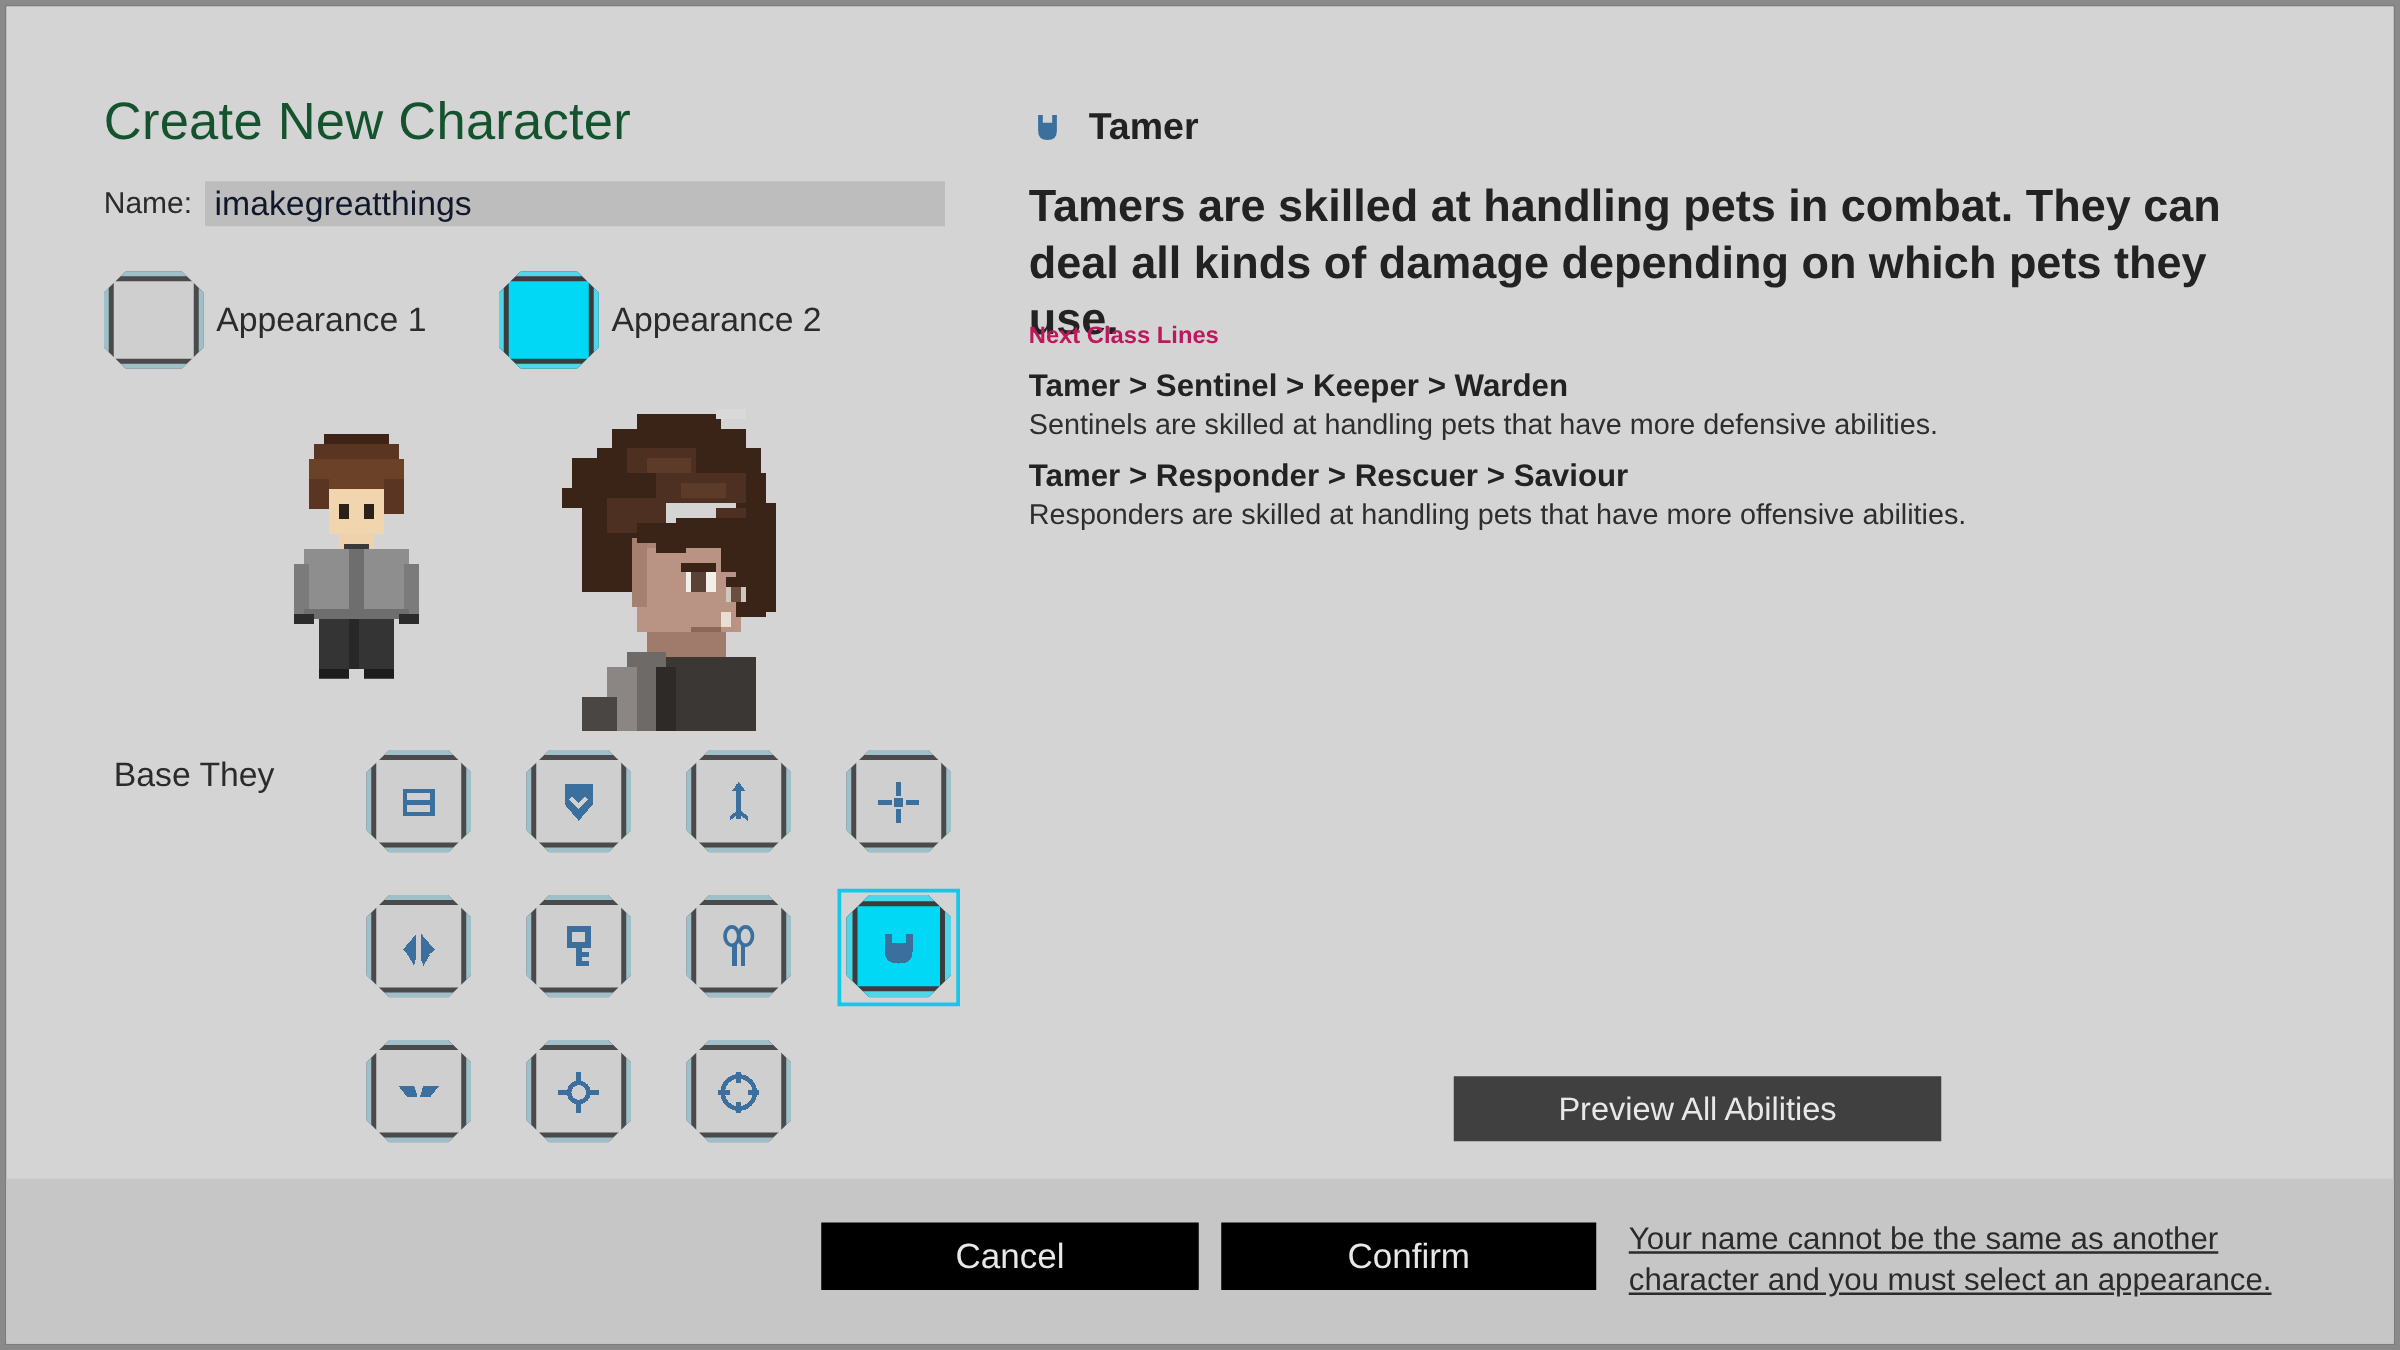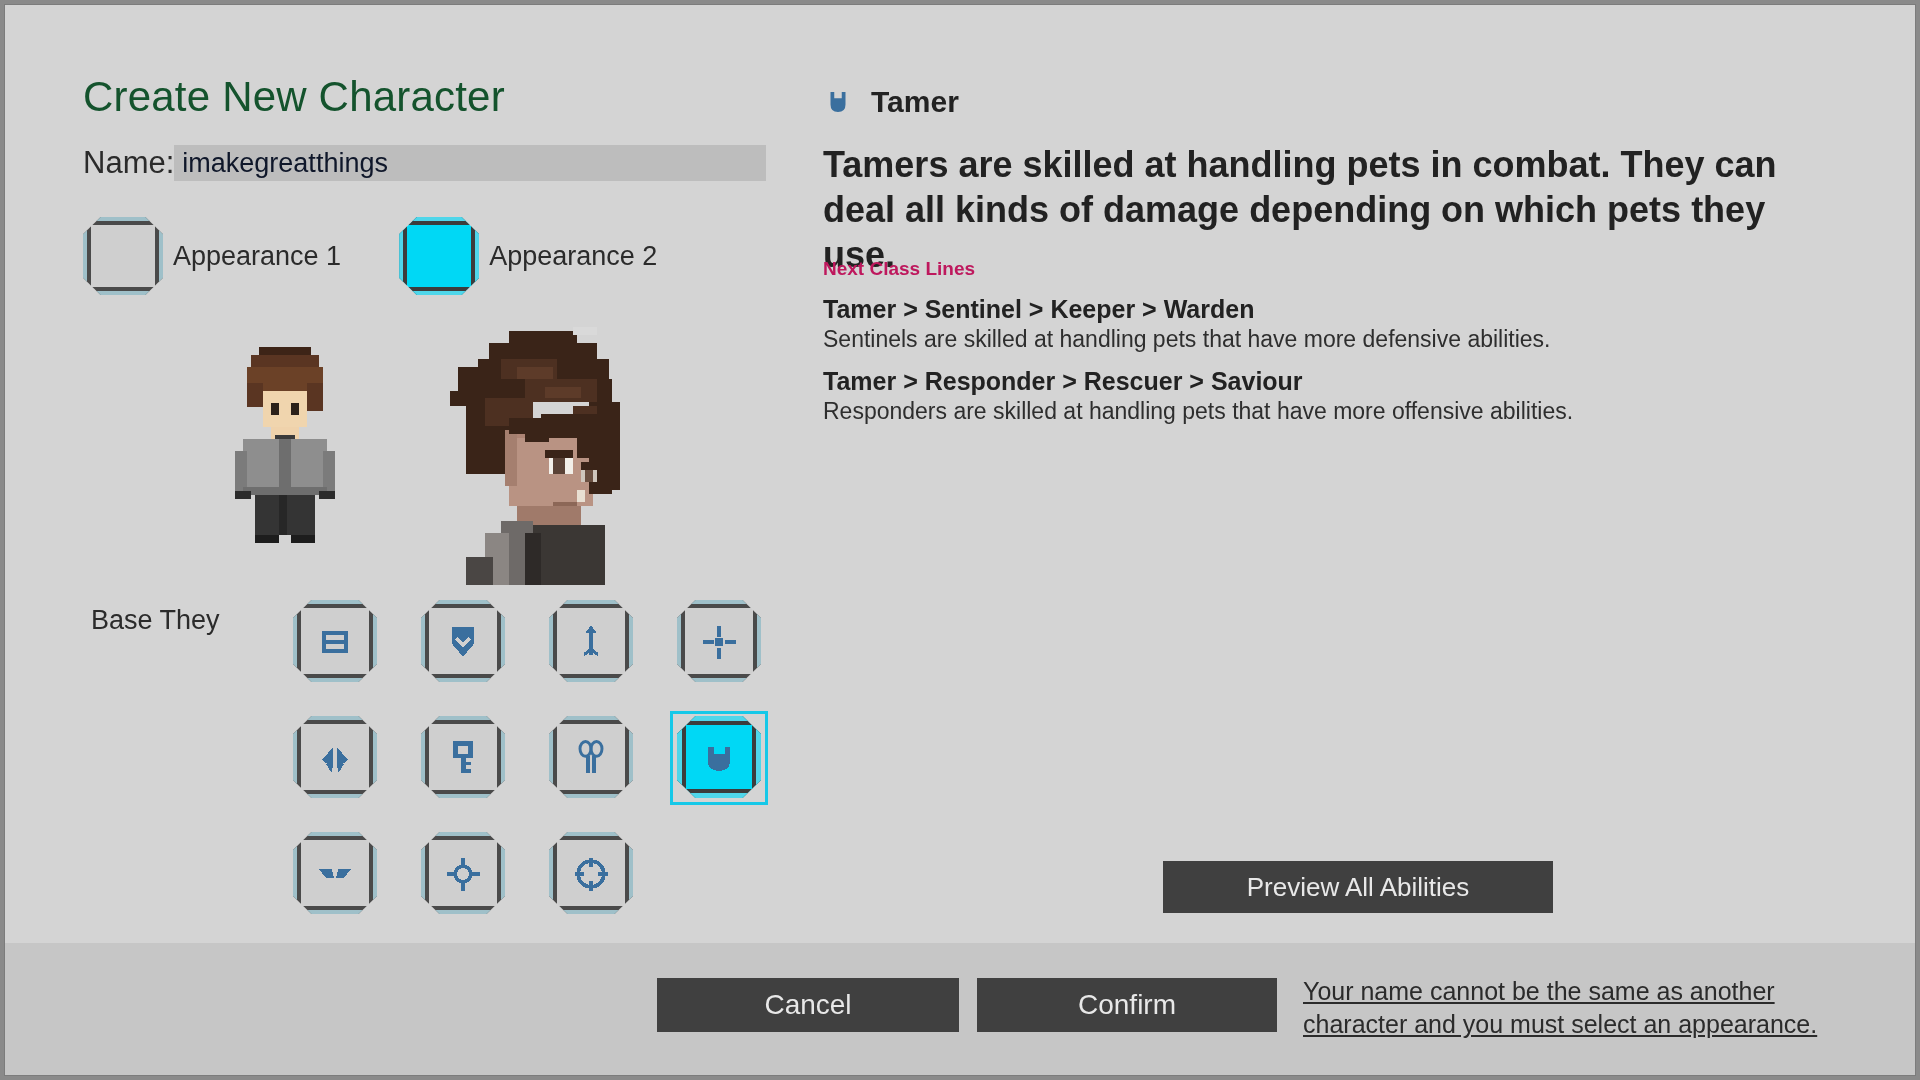--- a/index.html
+++ b/index.html
@@ -17,21 +17,21 @@
     overflow: hidden;
   }
   
   #left { position: absolute; left: 0; top: 0; width: 800px; height: 940px; }
   #page-title {
     position: absolute; left: 78px; top: 68px;
     font-size: 42px; color: #14532d; font-weight: 400; letter-spacing: .2px;
     white-space: nowrap;
   }
   #name-row { position: absolute; left: 78px; top: 140px; display: flex; align-items: center; }
-  #name-label { font-size: 31px; color: #2b2b2b; }
+  #name-label { font-size: 24px; color: #2b2b2b; margin-right: 10px; }
   #name-input {
     width: 592px; height: 36px;
     background: #bdbdbd; border: none; outline: none;
     font-family: "Liberation Sans", sans-serif;
     font-size: 27px; color: #0f172a; padding: 0 8px;
   }
   
   #appearance-row { position: absolute; left: 78px; top: 212px; display: flex; align-items: center; }
   .appearance-group { display: flex; align-items: center; margin-right: 58px; }
   .oct {
@@ -99,21 +99,21 @@
     cursor: pointer;
     margin-left: 40px;
   }
   
   #bottom-bar {
     position: absolute; left: 0; bottom: 0; width: 1910px; height: 132px;
     background: #c6c6c6;
   }
   #cancel-btn, #confirm-btn {
     position: absolute; top: 35px; height: 54px;
-    background: #404040; border: none; color: #e8e8e8;
+    background: #000000; border: none; color: #e8e8e8;
     font-family: "Liberation Sans", sans-serif; font-size: 28px;
     cursor: pointer;
   }
   #cancel-btn  { left: 652px; width: 302px; }
   #confirm-btn { left: 972px; width: 300px; }
   #warning-text {
     position: absolute; left: 1298px; top: 32px; width: 560px;
     font-size: 25px; color: #2b2b2b; line-height: 1.33; text-decoration: underline;
   }
 </style>

